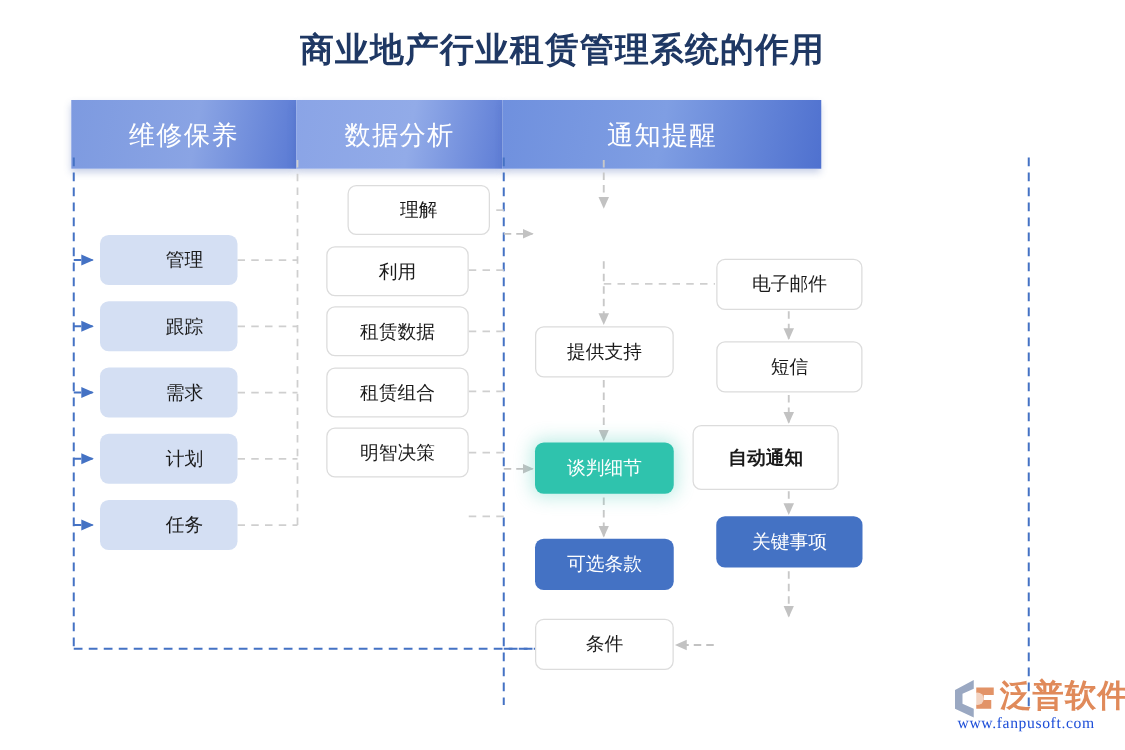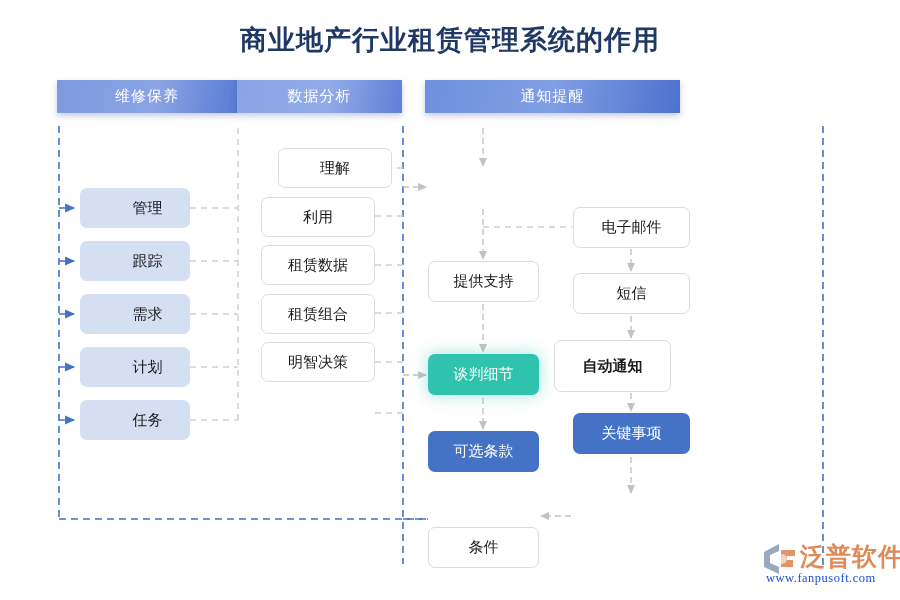--- a/index.html
+++ b/index.html
@@ -35,33 +35,33 @@
   
   #header-band {
     position: absolute;
     left: 57px;
     top: 80px;
     width: 768px;
     height: 45px;
     display: flex;
   }
   .hdr-seg {
-    height: 33px;
+    height: 55px;
     display: flex;
     align-items: center;
     justify-content: center;
     color: #ffffff;
-    font-size: 15px;
+    font-size: 21px;
     letter-spacing: 1px;
     box-shadow: 0 3px 6px rgba(60,90,170,0.30);
   }
   .hdr-seg.s0 { width: 180px; background: linear-gradient(100deg,#7d9ae0 0%, #8aa4e4 55%, #5a7ad4 100%); }
   .hdr-seg.s1 { width: 165px; background: linear-gradient(100deg,#8aa4e6 0%, #92abe8 55%, #5f7ed6 100%); text-align: center; }
   .hdr-seg.s2 { width: 168px; background: linear-gradient(100deg,#8fa8e8 0%, #93ace8 55%, #607fd6 100%); }
-  .hdr-seg.s3 { width: 255px; background: linear-gradient(100deg,#6f90de 0%, #7f9ee3 50%, #4f71cf 100%); margin-left: 23px; }
+  .hdr-seg.s3 { width: 255px; background: linear-gradient(100deg,#6f90de 0%, #7f9ee3 50%, #4f71cf 100%); }
 
   
   .node {
     position: absolute;
     display: flex;
     align-items: center;
     justify-content: center;
     border-radius: 7px;
     font-size: 15px;
     box-sizing: border-box;
@@ -234,21 +234,21 @@
 
   <div class="node white" style="left:261px; top:148px; width:114px; height:40px;margin-left:17px;">理解</div>
   <div class="node white" style="left:261px; top:197px; width:114px; height:40px;">利用</div>
   <div class="node white" style="left:261px; top:245px; width:114px; height:40px;">租赁数据</div>
   <div class="node white" style="left:261px; top:294px; width:114px; height:40px;">租赁组合</div>
   <div class="node white" style="left:261px; top:342px; width:114px; height:40px;">明智决策</div>
 
   <div class="node white" style="left:428px; top:261px; width:111px; height:41px;">提供支持</div>
   <div class="node teal" style="left:428px; top:354px; width:111px; height:41px;">谈判细节</div>
   <div class="node blue" style="left:428px; top:431px; width:111px; height:41px;">可选条款</div>
-  <div class="node white" style="left:428px; top:495px; width:111px; height:41px;margin-top:32px;">条件</div>
+  <div class="node white" style="left:428px; top:495px; width:111px; height:41px;">条件</div>
 
   <div class="node white" style="left:573px; top:207px; width:117px; height:41px;">电子邮件</div>
   <div class="node white" style="left:573px; top:273px; width:117px; height:41px;">短信</div>
   <div class="node white" style="left:554px; top:340px; width:117px; height:52px;font-weight:bold;">自动通知</div>
   <div class="node blue" style="left:573px; top:413px; width:117px; height:41px;">关键事项</div>
 
   <div id="logo">
     <svg id="logo-mark" viewBox="0 0 34 32">
       <path d="M17 1 L2 9 L2 24 L17 31 L17 24 L8 20 L8 12 L17 8 Z" fill="#9aa8c2"></path>
       <path d="M19 7 L33 7 L33 13 L25 13 L25 17 L31 17 L31 24 L19 24 Z" fill="#e08a5a" opacity="0.92"></path>

